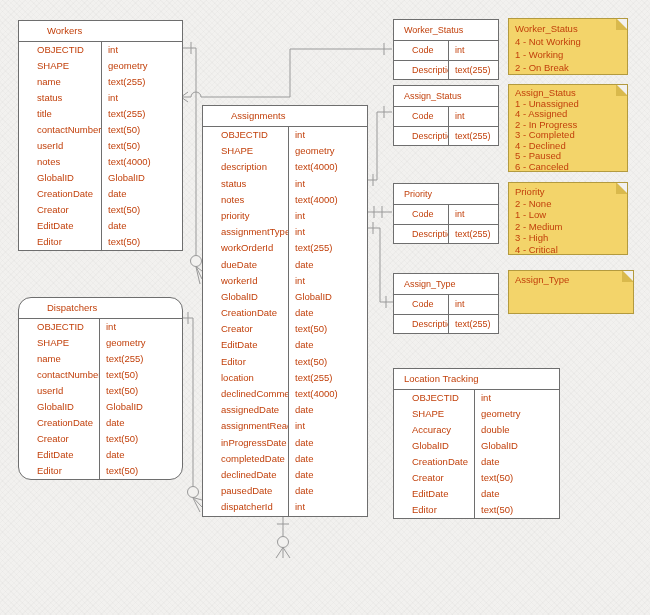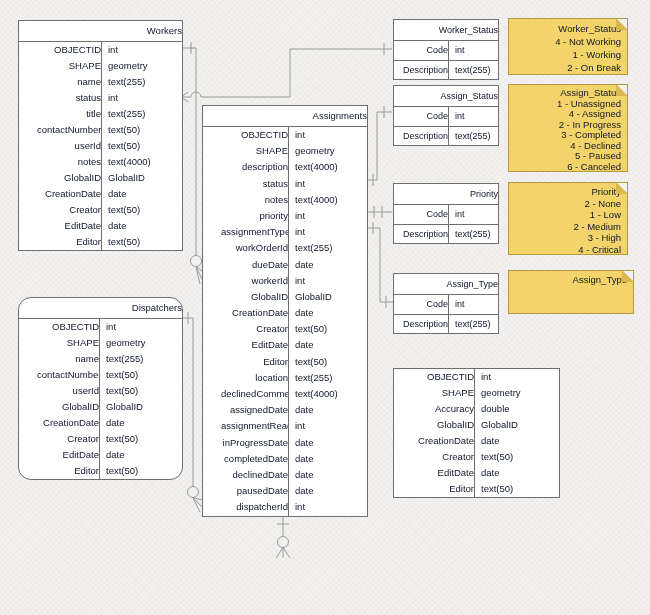--- a/index.html
+++ b/index.html
@@ -3,32 +3,32 @@
 <meta charset="utf-8">
 <style>
   html,body { margin:0; padding:0; }
   .canvas {
     position:relative; width:650px; height:615px;
     background-color:#f2f1ef;
     background-image:
       repeating-linear-gradient(45deg, rgba(0,0,0,0.018) 0 1px, transparent 1px 4px),
       repeating-linear-gradient(-45deg, rgba(0,0,0,0.018) 0 1px, transparent 1px 4px);
     font-family:"Liberation Sans", sans-serif;
-    color:#0f172a; overflow:hidden;text-align:right;
+    color:#c2410c; overflow:hidden;
   }
   svg.wires { position:absolute; left:0; top:0; width:650px; height:615px; }
 
   .entity { position:absolute; background:#ffffff; border:1px solid #6e6e6e; font-size:9.5px; }
   .etitle { height:20px; line-height:20px; border-bottom:1px solid #6e6e6e; padding-left:28px; white-space:nowrap; }
   .small .etitle, .mid .etitle { padding-left:10px; }
   .ebody { position:relative; }
   .ebody.split::before { content:""; position:absolute; top:0; bottom:0; left:var(--split); width:1px; background:#6e6e6e; }
   .frow { display:flex; height:var(--rh); line-height:var(--rh); }
   .fname { width:var(--split); padding-left:18px; box-sizing:border-box; overflow:hidden; white-space:nowrap; }
-  .small .fname, .mid .fname { padding-left:6px; }
+  .small .fname, .mid .fname { padding-left:18px; }
   .ftype { padding-left:7px; white-space:nowrap; overflow:hidden; }
   .small { font-size:9px; }
   .lined .frow + .frow { border-top:1px solid #6e6e6e; box-sizing:border-box; }
   .emptyrow { height:13px; }
 
   .note {
     position:absolute; background:#f3d46a; border:1px solid #b39a3e;
     font-size:9.5px; padding:3px 6px; box-sizing:border-box; overflow:hidden;
   }
   .note::before {
@@ -392,20 +392,21 @@
         </div>
 
         <div class="frow">
           <div class="fname">Description</div>
           <div class="ftype">text(255)</div>
         </div>
       </div>
   </div>
 
   <div class="entity mid" style="left:393px; top:368px; width:165px; --split:80px; --rh:16px;">
+    <div class="etitle">Location Tracking</div>
     <div class="ebody split">
 
         <div class="frow">
           <div class="fname">OBJECTID</div>
           <div class="ftype">int</div>
         </div>
 
         <div class="frow">
           <div class="fname">SHAPE</div>
           <div class="ftype">geometry</div>

